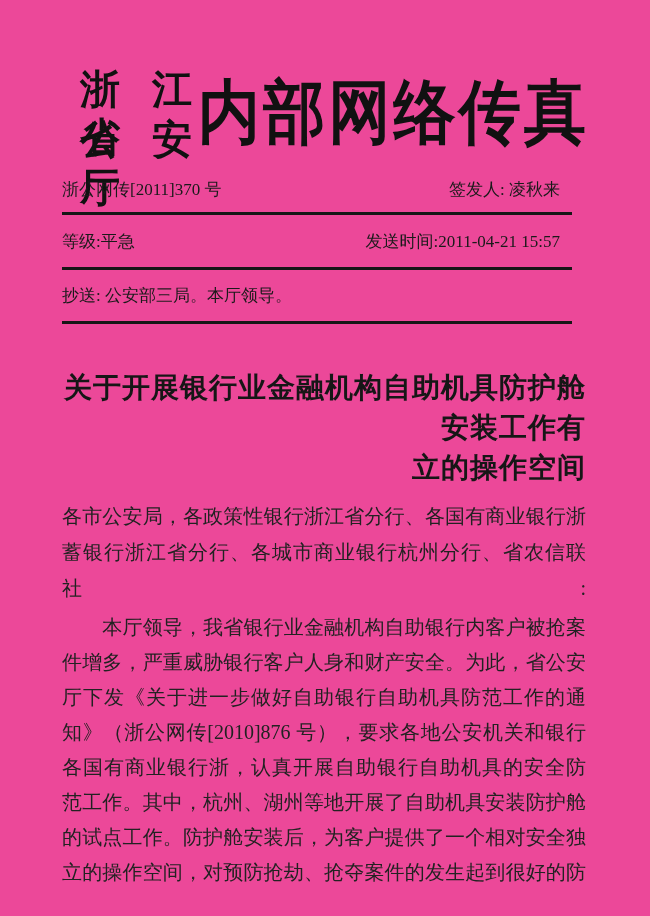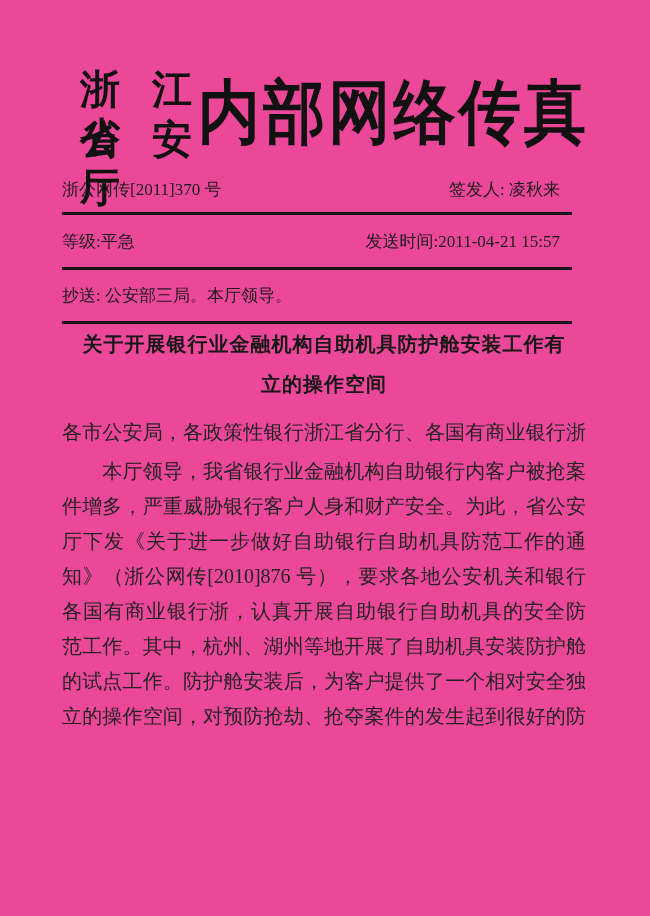--- a/index.html
+++ b/index.html
@@ -33,23 +33,23 @@
   .docnum-row { margin-top: 8px; }
   .rule { height: 3px; background: #161616; width: 510px; }
   .rule-1 { margin-top: 10px; }
   .meta-row { margin-top: 15px; }
   .rule-2 { margin-top: 13px; }
   .cc-row { margin-top: 14px; }
   .rule-3 { margin-top: 13px; }
 
   
   .notice-title {
-    text-align: center;
+    margin-top: 44px; text-align: right;
     font-family: "Liberation Sans", "DejaVu Sans", sans-serif;
-    font-weight: bold; font-size: 20px; line-height: 40px;
+    font-weight: bold; font-size: 28px; line-height: 40px;
     letter-spacing: 1px; color: #161616;
   }
 
   
   .jline {
     font-size: 20px; line-height: 36px;
     text-align: justify; text-align-last: justify;
     text-justify: inter-character;
     color: #222;
   }
@@ -90,20 +90,21 @@
 
   <div class="rule rule-3"></div>
 
   <div class="notice-title">
     <div>关于开展银行业金融机构自助机具防护舱安装工作有</div>
     <div>立的操作空间</div>
   </div>
 
   <div class="recipients">
     <div class="jline">各市公安局，各政策性银行浙江省分行、各国有商业银行浙</div>
+    <div class="jline">蓄银行浙江省分行、各城市商业银行杭州分行、省农信联社:</div>
   </div>
 
   <div class="body-block">
     <div class="jline">　　本厅领导，我省银行业金融机构自助银行内客户被抢案</div>
     <div class="jline">件增多，严重威胁银行客户人身和财产安全。为此，省公安</div>
     <div class="jline">厅下发《关于进一步做好自助银行自助机具防范工作的通</div>
     <div class="jline">知》（浙公网传[2010]876 号），要求各地公安机关和银行</div>
     <div class="jline">各国有商业银行浙，认真开展自助银行自助机具的安全防</div>
     <div class="jline">范工作。其中，杭州、湖州等地开展了自助机具安装防护舱</div>
     <div class="jline">的试点工作。防护舱安装后，为客户提供了一个相对安全独</div>

